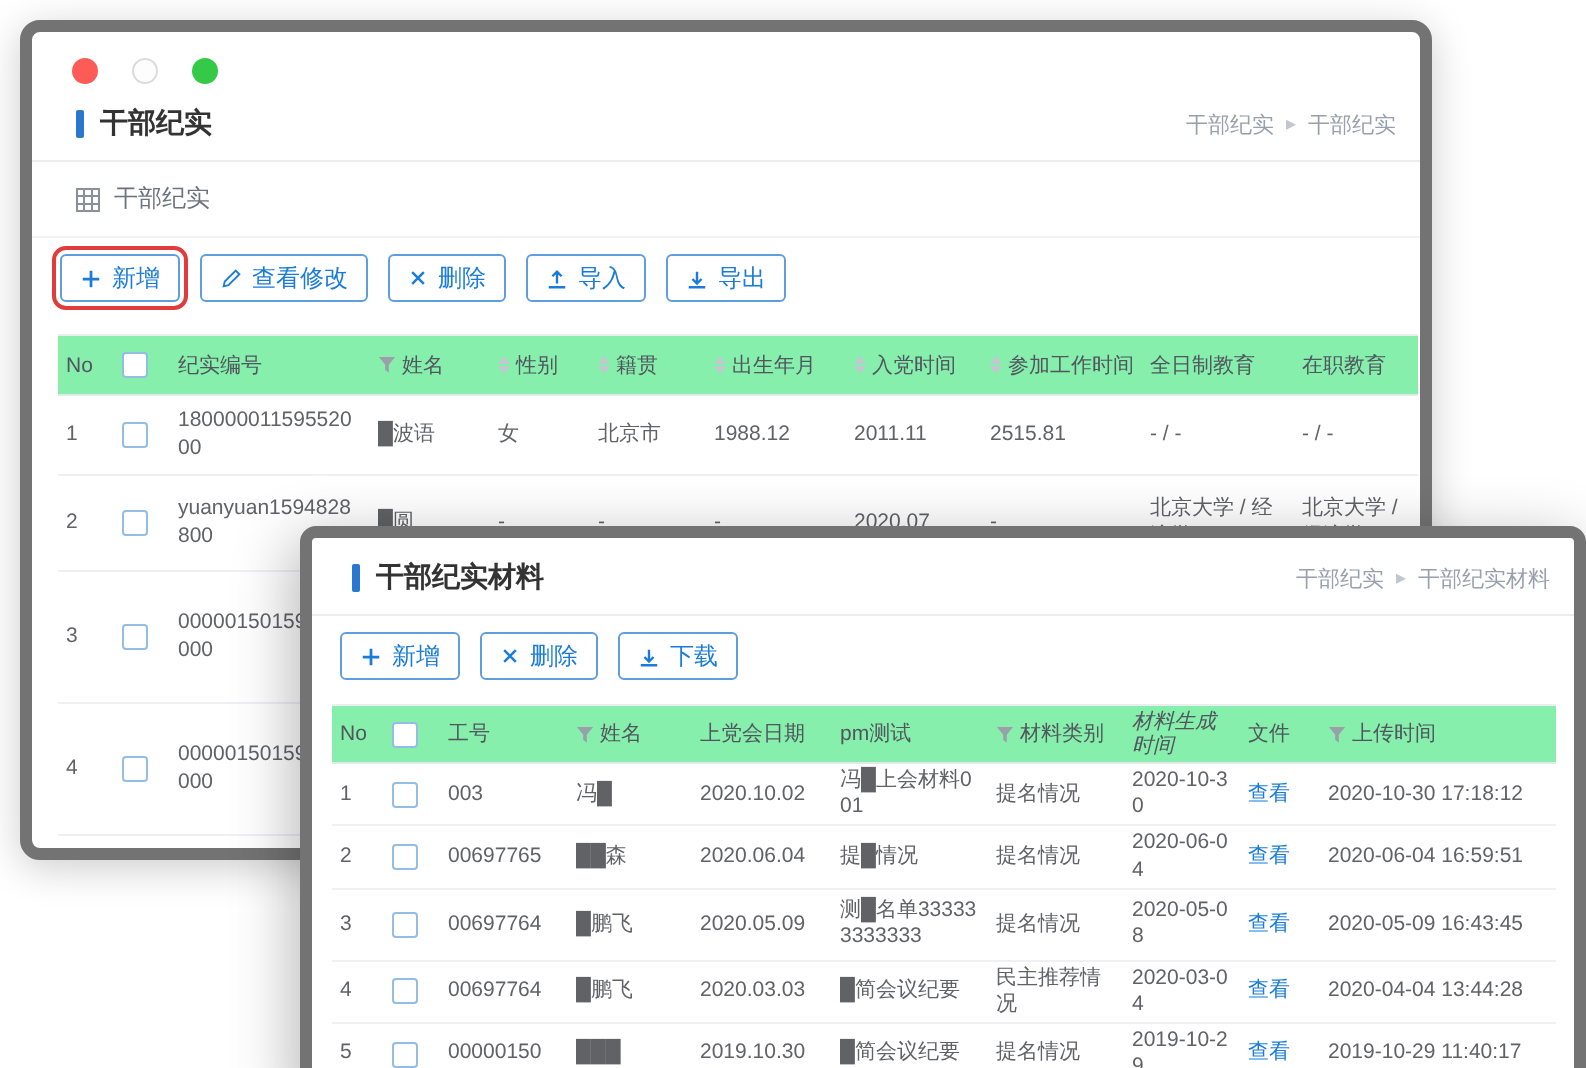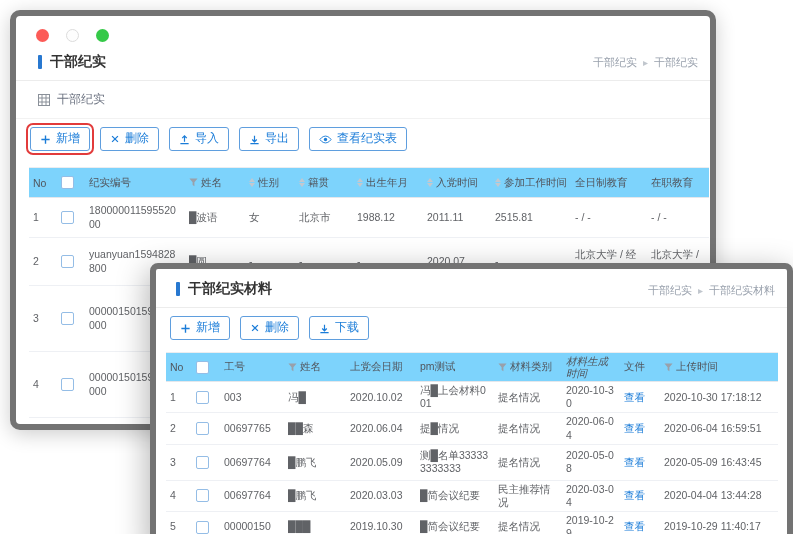--- a/index.html
+++ b/index.html
@@ -18,50 +18,50 @@
     border-radius: 8px; box-shadow: -4px 6px 30px rgba(0,0,0,.28); }
 
   .traffic { display:flex; gap:17px; padding:13px 0 0 20px; }
   .dot { width:13px; height:13px; border-radius:50%; cursor:pointer; }
   .dot-red { background:#fc5b57; }
   .dot-mid { background:#fdfdfd; border:1px solid #dcdcdc; }
   .dot-green { background:#35c948; }
 
   .titlebar { display:flex; justify-content:space-between; align-items:center;
     padding:11px 12px 9px 22px; }
-  .titlebar.compact { padding:11px 12px 9px 20px;align-items:flex-end; }
+  .titlebar.compact { padding:11px 12px 9px 20px; }
   .wtitle { display:flex; align-items:center; gap:8px; font-size:14px;
     font-weight:700; color:#333; }
   .wtitle .bluebar { width:4px; height:14px; background:#2878d0; border-radius:1px; }
   .crumbs { font-size:11px; color:#98a0ac; display:flex; align-items:center; gap:6px; white-space:nowrap; }
   .crumb-sep { color:#c0c6cd; font-size:10px; }
 
   .divider { height:1px; background:#ececec; }
   .divider.soft { background:#f2f2f2; }
 
   .subheader { display:flex; align-items:center; gap:7px; padding:10px 22px;
     font-size:12px; color:#6b7280; }
 
-  .toolbar { display:flex; align-items:center; gap:10px; padding:8px 14px;font-family:Liberation Mono, monospace; }
+  .toolbar { display:flex; align-items:center; gap:10px; padding:8px 14px; }
   .btn {
     display:inline-flex; align-items:center; gap:5px; padding:5px 9px;
     font-size:12px; line-height:1; color:#1a7cd8; background:#fff;
     border:1px solid #5f9ede; border-radius:3px; cursor:pointer; white-space:nowrap;
     font-family: inherit;
   }
   .btn svg { display:block; }
   .btn.hl { outline:2px solid #e23b3b; outline-offset:2px; }
 
   .tblwrap { margin-top:8px; padding:0 13px; }
   #win-modal .tblwrap { margin-top:4px; padding:0 10px; }
 
   table { border-collapse:collapse; table-layout:fixed; width:100%;
     font-size:10.5px; color:#606266; }
   thead th {
-    background:#7dd3fc; border-top:1px solid #ebedf0; border-bottom:1px solid #e4e7ec;
+    background:#86efac; border-top:1px solid #ebedf0; border-bottom:1px solid #e4e7ec;
     font-weight:500; color:#51565e; text-align:left; padding:2px 4px;
     height:30px; vertical-align:middle; cursor:pointer; white-space:nowrap;
   }
   #win-modal thead th { height:26px; }
   thead th.wrap { white-space:normal; line-height:1.15;font-style:italic; }
   td { border-bottom:1px solid #eef0f4; padding:2px 4px; vertical-align:middle;
     word-break:break-all; line-height:1.25; }
   .hcell { display:flex; align-items:center; gap:3px; }
   .link { color:#1a7cd8; cursor:pointer; text-decoration:none; }
 
@@ -120,20 +120,28 @@
         <button class="btn hl">
           <span style="display: inline-flex;">
             <svg width="11" height="11" viewBox="0 0 12 12">
               <path d="M6 1.5v9M1.5 6h9" stroke="currentColor" stroke-width="1.5" fill="none"></path>
             </svg>
           </span>
           <span>新增</span>
         </button>
         <button class="btn">
           <span style="display: inline-flex;">
+            <svg width="11" height="11" viewBox="0 0 12 12">
+              <path d="M8.6 1.4l2 2L4.6 9.4 2 10l.6-2.6 6-6z" stroke="currentColor" fill="none"></path>
+            </svg>
+          </span>
+          <span>查看修改</span>
+        </button>
+        <button class="btn">
+          <span style="display: inline-flex;">
             <svg width="10" height="10" viewBox="0 0 12 12">
               <path d="M2.5 2.5l7 7M9.5 2.5l-7 7" stroke="currentColor" stroke-width="1.5" fill="none"></path>
             </svg>
           </span>
           <span>删除</span>
         </button>
         <button class="btn">
           <span style="display: inline-flex;">
             <svg width="11" height="11" viewBox="0 0 12 12">
               <path d="M6 8.5V2M3.5 4.5L6 2l2.5 2.5M1.5 10.5h9" stroke="currentColor" stroke-width="1.3" fill="none"></path>
@@ -141,29 +149,20 @@
           </span>
           <span>导入</span>
         </button>
         <button class="btn">
           <span style="display: inline-flex;">
             <svg width="11" height="11" viewBox="0 0 12 12">
               <path d="M6 2v6.5M3.5 6L6 8.5 8.5 6M1.5 10.5h9" stroke="currentColor" stroke-width="1.3" fill="none"></path>
             </svg>
           </span>
           <span>导出</span>
-        </button>
-        <button class="btn">
-          <span style="display: inline-flex;">
-            <svg width="13" height="11" viewBox="0 0 14 11">
-              <path d="M1 5.5S3.4 1.8 7 1.8 13 5.5 13 5.5 10.6 9.2 7 9.2 1 5.5 1 5.5z" stroke="currentColor" fill="none"></path>
-              <circle cx="7" cy="5.5" r="1.8" fill="currentColor"></circle>
-            </svg>
-          </span>
-          <span>查看纪实表</span>
         </button>
       </div>
 
     <div class="tblwrap">
       <table id="tbl-main">
           <colgroup>
             <col style="width: 28px;">
             <col style="width: 28px;">
             <col style="width: 100px;">
             <col style="width: 60px;">

